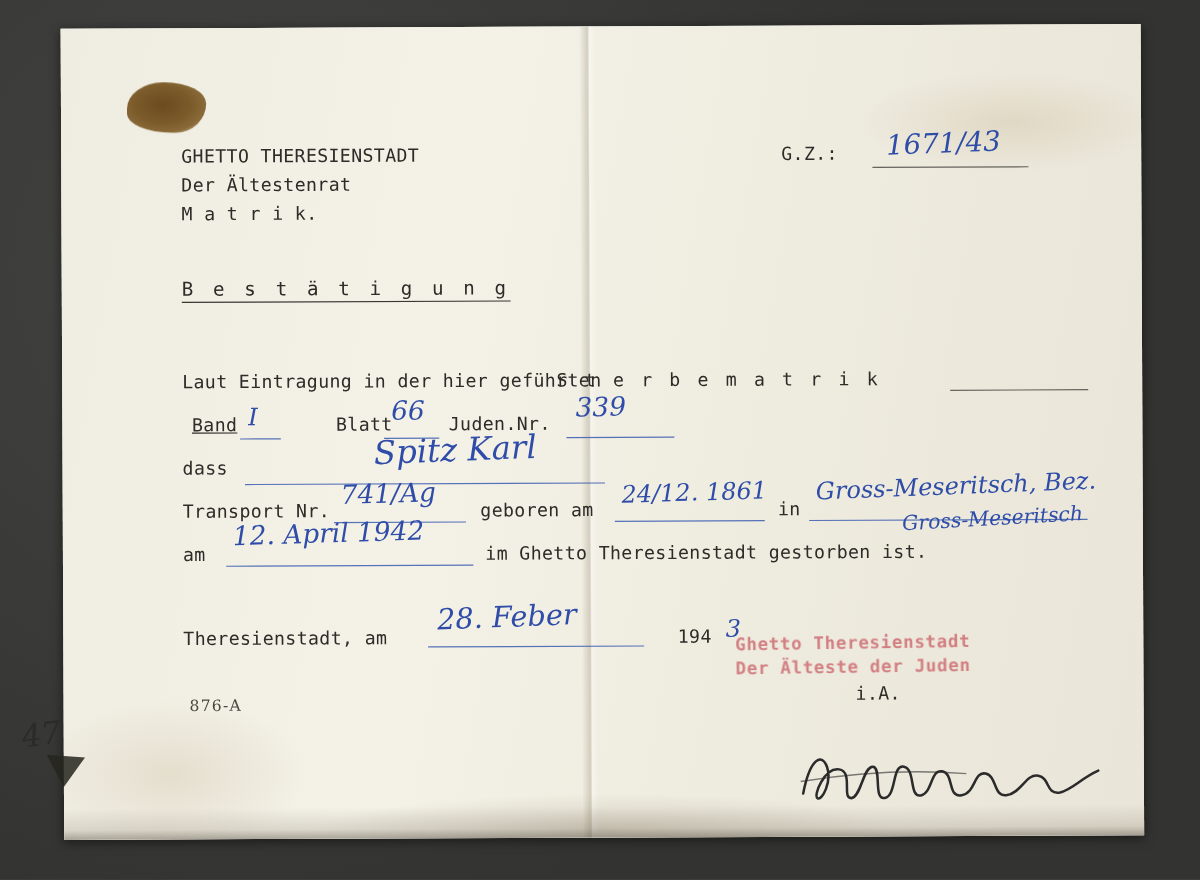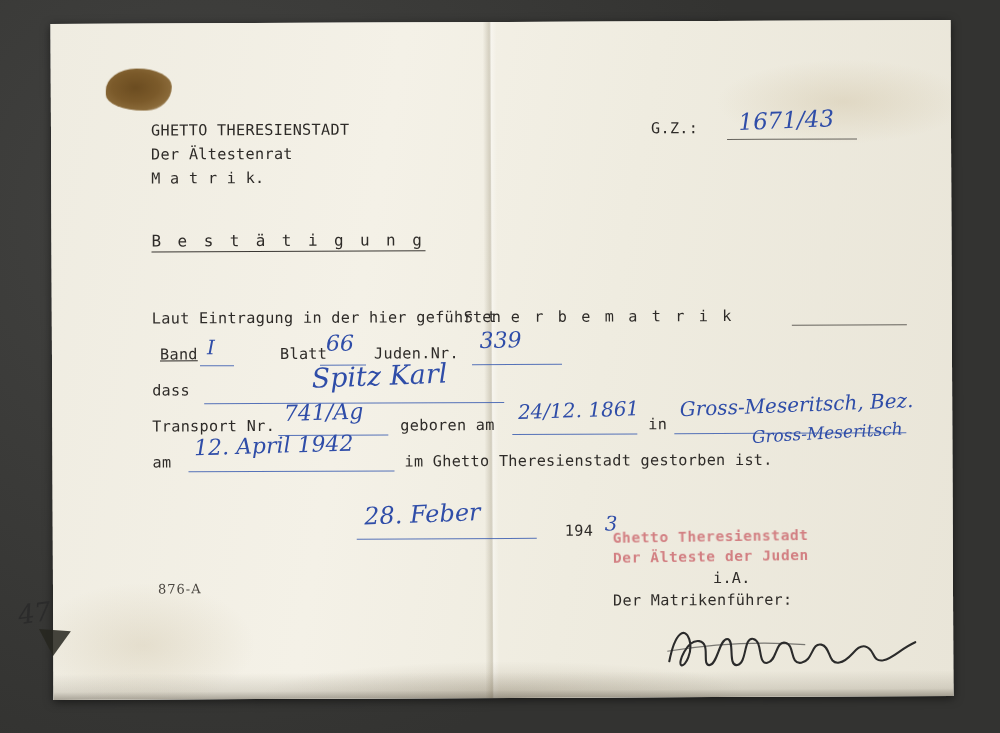--- a/index.html
+++ b/index.html
@@ -216,33 +216,33 @@
     <div class="rule blue" style="left:622px; top:412px; width:232px;"></div>
 
     <div class="hand" style="left:700px; top:406px; font-size:17px; transform:rotate(-3deg);">Gross-Meseritsch</div>
 
     <div class="typed" style="left:100px; top:430px;">am</div>
     <div class="hand" style="left:142px; top:412px; font-size:22px; transform:rotate(-1.5deg);">12. April 1942</div>
     <div class="rule blue" style="left:136px; top:448px; width:206px;"></div>
 
     <div class="typed" style="left:352px; top:430px;">im Ghetto Theresienstadt gestorben ist.</div>
 
+    <div class="typed" style="left:100px; top:500px;">Theresienstadt, am</div>
     <div class="hand" style="left:312px; top:480px; font-size:24px; transform:rotate(-2deg);">28. Feber</div>
     <div class="rule blue" style="left:304px; top:516px; width:180px;"></div>
 
     <div class="typed" style="left:512px; top:500px;">194</div>
     <div class="hand" style="left:552px; top:490px; font-size:20px;">3</div>
 
     <div id="stamp">
       <div>Ghetto Theresienstadt</div>
       <div>Der Älteste der Juden</div>
     </div>
 
     <div class="typed" style="left:660px; top:548px;">i.A.</div>
-    <div class="typed" style="left:560px; top:570px;">Der Matrikenführer:</div>
 
     <div id="signature">
       <svg width="260" height="56" viewBox="0 0 260 56" aria-hidden="true">
         <path d="M4,40 C10,10 20,6 24,18 C28,30 20,46 16,44 C12,42 22,18 34,20 C46,22 36,44 44,44 C52,44 54,18 62,18 C70,18 62,46 72,44 C82,42 78,16 88,18 C98,20 92,44 102,42 C112,40 110,20 120,22 C130,24 124,44 136,42 C148,40 146,22 156,24 C166,26 162,44 174,42 C186,40 190,24 200,26 C210,28 206,42 218,40 C228,38 236,28 250,22" fill="none" stroke="#2b2b2b" stroke-width="2.1" stroke-linecap="round"></path>
         <path d="M2,30 C40,24 90,20 140,24" fill="none" stroke="#2b2b2b" stroke-width="1.2" opacity="0.6"></path>
       </svg>
     </div>
 
     <div class="pencil" style="left:105px; top:558px;">876-A</div>
 

